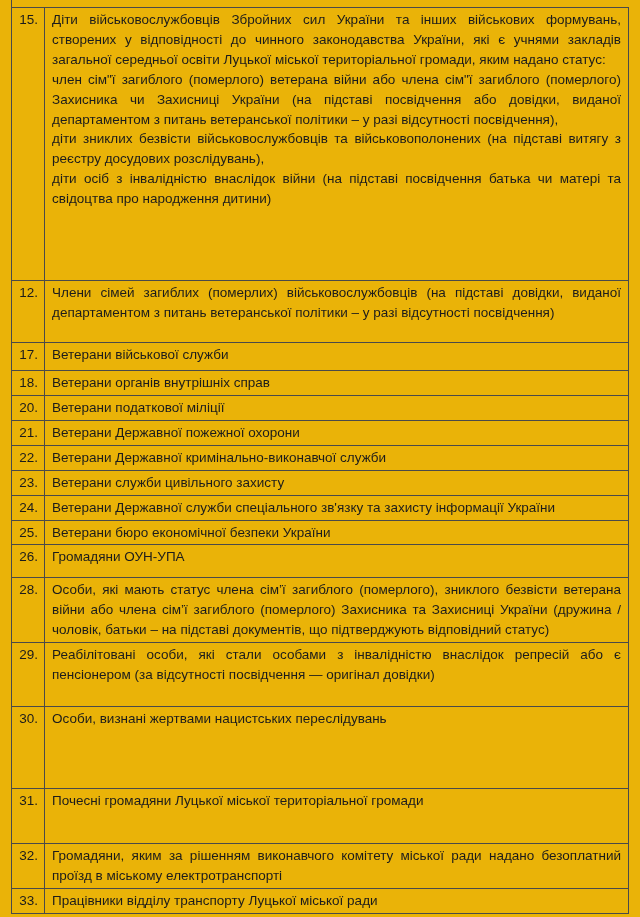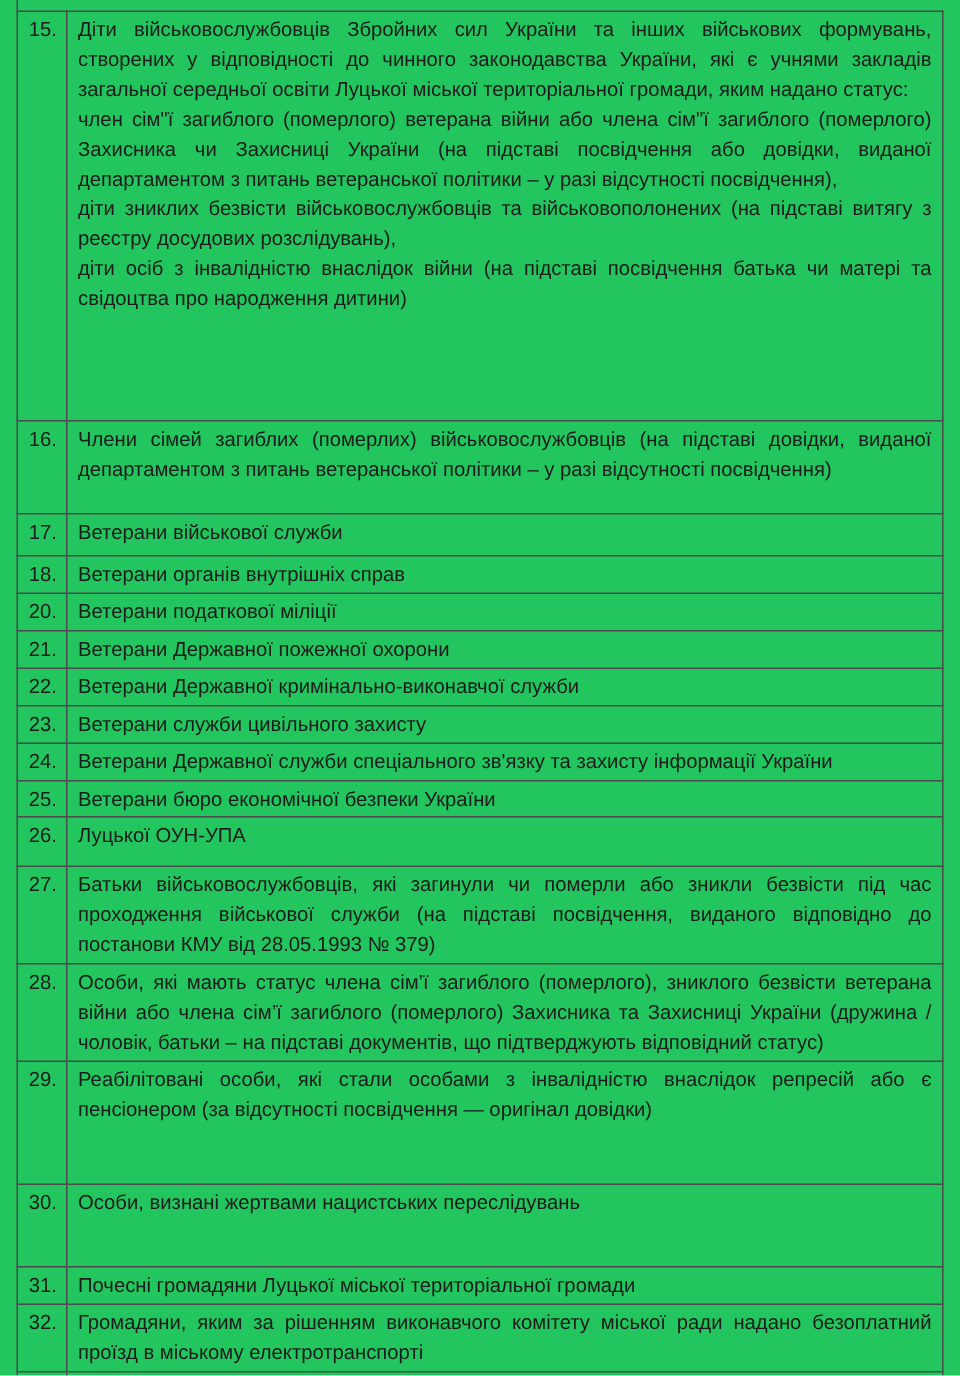--- a/index.html
+++ b/index.html
@@ -1,21 +1,21 @@
 <!DOCTYPE html>
 <html><head>
 <meta charset="utf-8">
 <style>
   html, body { margin: 0; padding: 0; background: #ffffff; }
 
   .page {
     position: relative;
     width: 640px;
     height: 917px;
-    background: #22c55e;
+    background: #eab308;
     font-family: "Liberation Sans", "DejaVu Sans", sans-serif;
     color: #1c1c1c;
     overflow: hidden;
   }
 
   
   .top-stub {
     position: absolute;
     left: 11px;
     top: 0;
@@ -91,21 +91,21 @@
     </colgroup>
     <tbody>
         <tr>
           <td class="num">15.</td>
           <td class="txt">Діти військовослужбовців Збройних сил України та інших військових формувань, створених у відповідності до чинного законодавства України, які є учнями закладів загальної середньої освіти  Луцької міської територіальної громади, яким надано статус:
 член сім"ї загиблого (померлого) ветерана війни або члена сім"ї загиблого (померлого) Захисника чи Захисниці України (на підставі посвідчення або довідки, виданої департаментом з питань ветеранської політики – у разі відсутності посвідчення),
 діти зниклих безвісти військовослужбовців та військовополонених (на підставі витягу з реєстру досудових розслідувань),
 діти осіб з інвалідністю внаслідок війни (на підставі посвідчення батька чи матері та свідоцтва про народження дитини)</td>
         </tr>
         <tr>
-          <td class="num">16.</td>
+          <td class="num">12.</td>
           <td class="txt">Члени сімей загиблих (померлих) військовослужбовців (на підставі довідки, виданої департаментом з питань ветеранської політики – у разі відсутності посвідчення)</td>
         </tr>
         <tr>
           <td class="num">17.</td>
           <td class="txt">Ветерани військової служби</td>
         </tr>
         <tr>
           <td class="num">18.</td>
           <td class="txt">Ветерани органів внутрішніх справ</td>
         </tr>
@@ -128,25 +128,21 @@
         <tr>
           <td class="num">24.</td>
           <td class="txt">Ветерани Державної служби спеціального зв'язку та захисту інформації України</td>
         </tr>
         <tr>
           <td class="num">25.</td>
           <td class="txt">Ветерани бюро економічної безпеки України</td>
         </tr>
         <tr>
           <td class="num">26.</td>
-          <td class="txt">Луцької ОУН-УПА</td>
-        </tr>
-        <tr>
-          <td class="num">27.</td>
-          <td class="txt">Батьки військовослужбовців, які загинули чи померли або зникли безвісти під час проходження військової служби (на підставі посвідчення, виданого відповідно до постанови КМУ від 28.05.1993 № 379)</td>
+          <td class="txt">Громадяни ОУН-УПА</td>
         </tr>
         <tr>
           <td class="num">28.</td>
           <td class="txt">Особи, які мають статус члена сім’ї загиблого (померлого), зниклого безвісти ветерана війни або члена сім’ї загиблого (померлого) Захисника та Захисниці України (дружина / чоловік, батьки – на підставі документів, що підтверджують відповідний статус)</td>
         </tr>
         <tr>
           <td class="num">29.</td>
           <td class="txt">Реабілітовані особи, які стали особами з інвалідністю внаслідок репресій або є пенсіонером (за відсутності посвідчення — оригінал довідки)</td>
         </tr>
         <tr>

